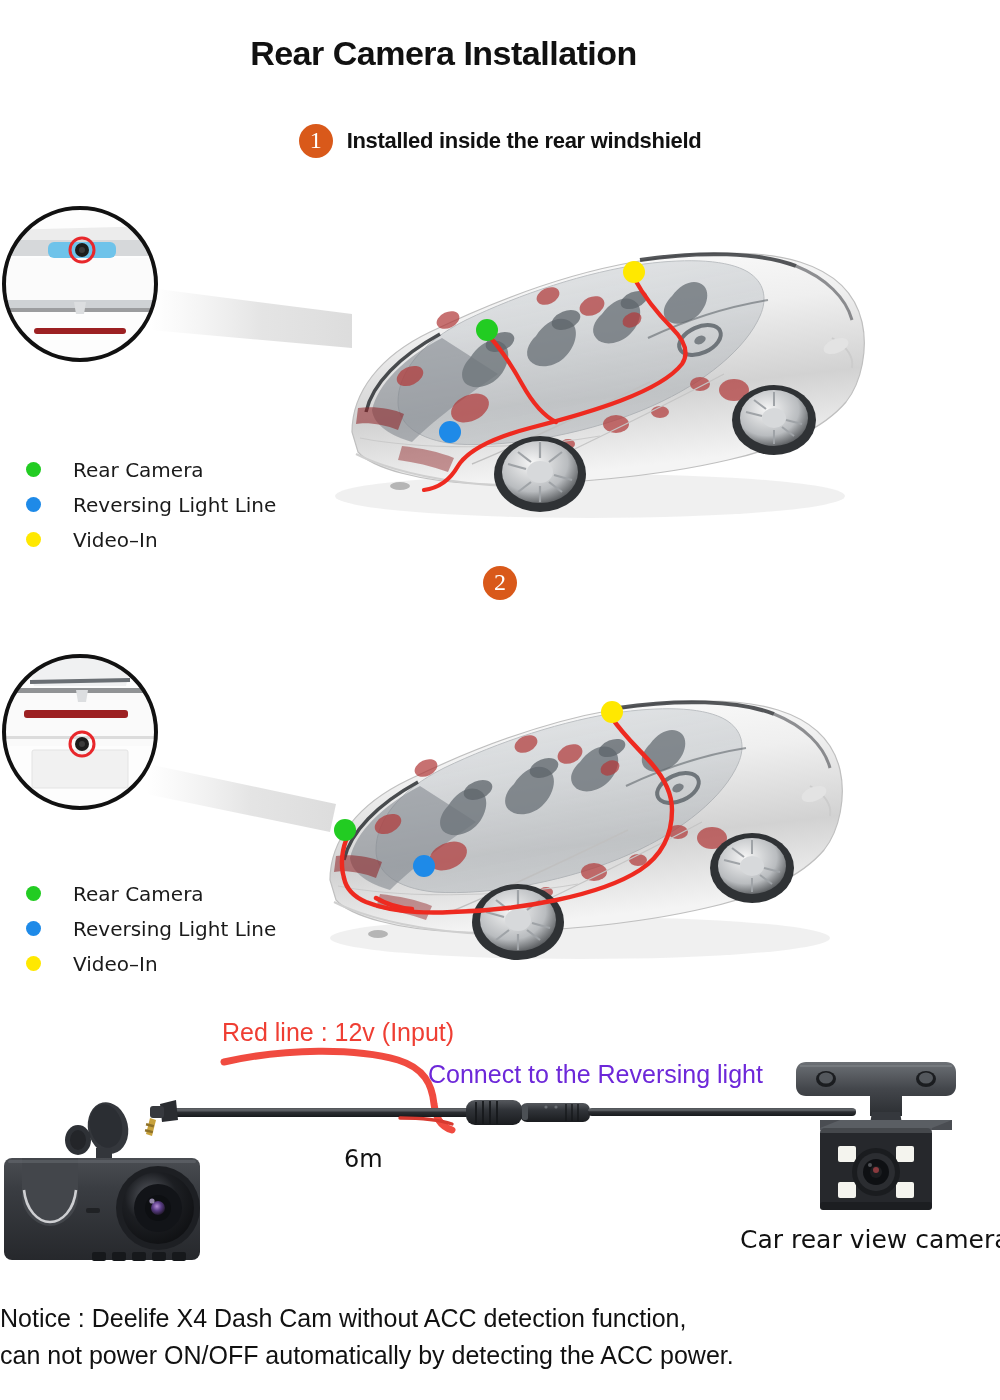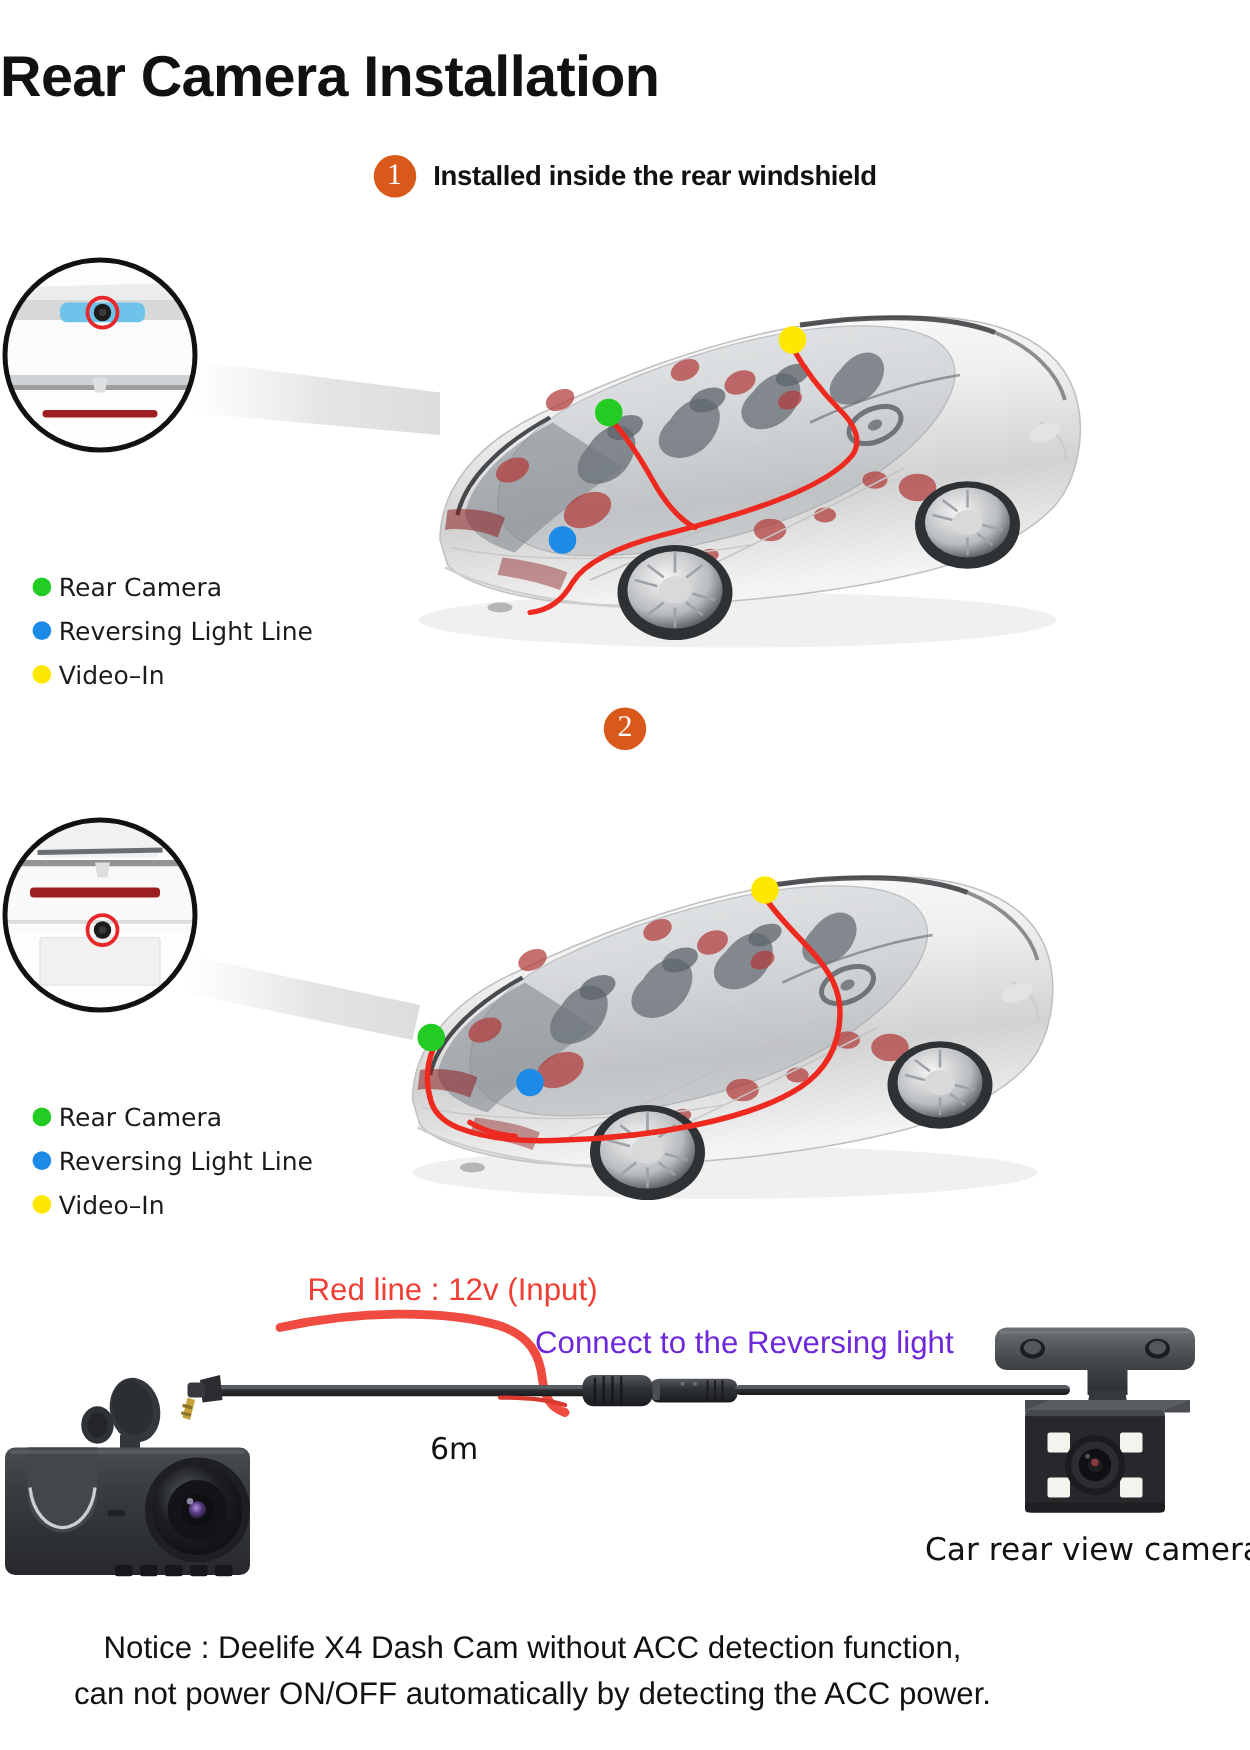--- a/index.html
+++ b/index.html
@@ -8,24 +8,24 @@
     width: 1000px; height: 1400px;
     background: #ffffff;
     font-family: "DejaVu Sans", sans-serif;
     overflow: hidden;
   }
   .page { position: relative; width: 1000px; height: 1400px; background: #fff; }
 
   
   .main-title {
     position: absolute; top: 34px; left: 0; width: 887px;
-    text-align: left;
+    text-align: center;
     font-family: "Liberation Sans", sans-serif;
     font-weight: bold;
-    font-size: 46px;
+    font-size: 34px;
     letter-spacing: -0.5px;
     color: #111;
   }
   .step-head {
     position: absolute; left: 0; width: 1000px;
     display: flex; align-items: center; justify-content: center;
     gap: 14px;
   }
   .step-head.one { top: 124px; }
   .step-head.two { top: 566px; }
@@ -43,51 +43,50 @@
   .step-text {
     font-family: "Liberation Sans", sans-serif;
     font-weight: bold; font-size: 22px; color: #111;
     letter-spacing: -0.3px;
   }
 
   
   .legend { position: absolute; left: 26px; }
   .legend.one { top: 452px; }
   .legend.two { top: 876px; }
-  .legend-row { display: flex; align-items: center; gap: 6px; height: 35px; }
+  .legend-row { display: flex; align-items: center; gap: 32px; height: 35px; }
   .dot { width: 15px; height: 15px; border-radius: 50%; flex: 0 0 auto; }
   .legend-label {
     font-family: "DejaVu Sans", sans-serif;
     font-size: 20px; color: #1a1a1a;
   }
 
   
   .illus { position: absolute; }
   .illus.one { left: 0; top: 196px; width: 1000px; height: 350px; }
   .illus.two { left: 0; top: 632px; width: 1000px; height: 340px; }
   .illus svg { display: block; }
 
   
   .wiring { position: absolute; left: 0; top: 1000px; width: 1000px; height: 290px; }
   .lbl {
     position: absolute;
     font-family: "Liberation Sans", sans-serif;
     white-space: nowrap;
   }
-  .lbl-red   { color: #ef3e33; font-size: 25px; left: 222px; top: 18px; margin-left: 24px; }
+  .lbl-red   { color: #ef3e33; font-size: 25px; left: 222px; top: 18px; }
   .lbl-conn  { color: #6d28d9;    font-size: 25px; left: 428px; top: 60px; }
   .lbl-6m    { color: #111;    font-size: 24px; left: 344px; top: 145px;
                font-family: "DejaVu Sans", sans-serif; }
   .lbl-rear  { color: #111;    font-size: 25px; left: 740px; top: 225px;
                font-family: "DejaVu Sans", sans-serif; }
 
   
   .notice {
     position: absolute; left: 0; top: 1300px; width: 852px;
-    text-align: center;
     font-family: "Liberation Sans", sans-serif;
     font-size: 25px; line-height: 37px; color: #111;
   }
 </style>
 </head>
 <body>
 
 <div class="page">
 
   <div class="main-title">Rear Camera Installation</div>

